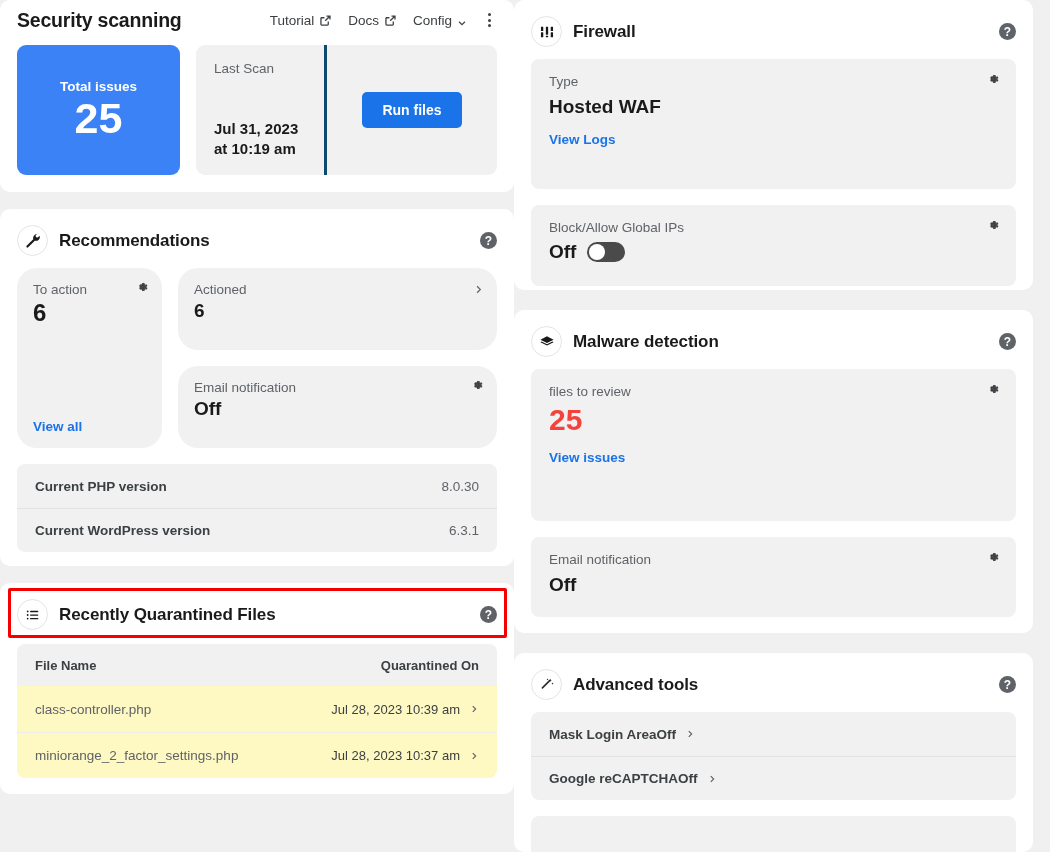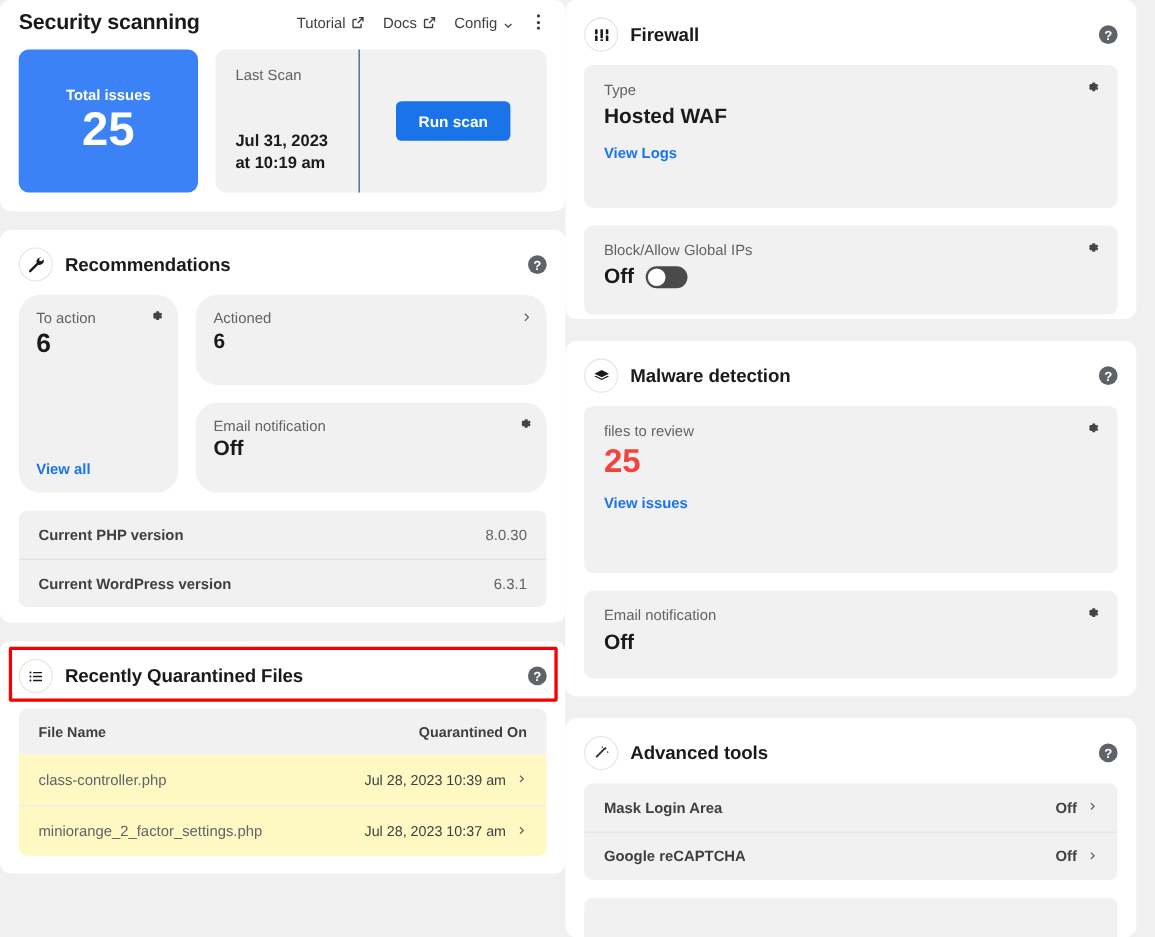--- a/index.html
+++ b/index.html
@@ -46,21 +46,21 @@
   }
   .totals-label { font-size: 13.5px; font-weight: bold; }
   .totals-num { font-size: 43px; font-weight: bold; line-height: 1.05; }
 
   .scanbox {
     flex: 1; height: 130px; background: #f1f1f1; border-radius: 9px;
     display: flex;
   }
   .scan-left {
     flex: 1; padding: 16px 18px; display: flex; flex-direction: column;
-    border-right: 1px solid #0c4a6e;
+    border-right: 3px solid #0c4a6e;
   }
   .scan-lbl { font-size: 13.5px; color: #5f6368; }
   .scan-date { margin-top: auto; font-size: 15px; font-weight: bold; color: #1a1a1a; line-height: 1.35; }
   .scan-right { width: 170px; display: flex; align-items: center; justify-content: center; }
   .btn-run {
     background: #1a73e8; color: #fff; border: none; border-radius: 5px;
     font-size: 14px; font-weight: bold; padding: 10px 20px;
     font-family: "Liberation Sans", sans-serif; cursor: pointer;
   }
 
@@ -152,21 +152,21 @@
   }
   .toggle .knob { width: 16px; height: 16px; border-radius: 50%; background: #fff; }
 
   .fw-card { height: 290px; }
   .mal-card { margin-top: 20px; }
   .adv-card { margin-top: 20px; height: 210px; overflow: hidden; }
 
   .adv-list { margin: 0 17px; border-radius: 8px; overflow: hidden; }
   .adv-row {
     background: #f1f1f1; height: 44px; padding: 0 18px;
-    display: flex; align-items: center; justify-content: space-between;
+    display: flex; align-items: center; justify-content: flex-start;
   }
   .adv-row + .adv-row { border-top: 1px solid #e2e2e2; }
   .adv-name { font-size: 13.5px; font-weight: bold; color: #3c4043; }
   .adv-right { display: flex; align-items: center; gap: 9px; }
   .adv-state { font-size: 13.5px; font-weight: bold; color: #3c4043; }
   .adv-row-partial { margin-top: 16px; height: 44px; }
 </style>
 </head>
 <body>
 
@@ -223,21 +223,21 @@
         </div>
         <div class="scanbox">
           <div class="scan-left">
             <div class="scan-lbl">Last Scan</div>
             <div class="scan-date">
               <div>Jul 31, 2023</div>
               <div>at 10:19 am</div>
             </div>
           </div>
           <div class="scan-right">
-            <button class="btn-run">Run scan</button>
+            <button class="btn-run">Run files</button>
           </div>
         </div>
       </div>
     </div>
 
     <div class="card rec-card">
       <div class="sec-head">
         <span class="round-ico">
           <svg viewBox="0 0 20 20" width="17" height="17" fill="#1a1a1a">
             <path d="M15.3 2.4a4.6 4.6 0 0 0-4.4 6.0L3.1 16.2a1.3 1.3 0 0 0 0 1.8 1.3 1.3 0 0 0 1.8 0l7.8-7.8a4.6 4.6 0 0 0 5.7-5.9l-2.3 2.3-2.0-.5-.5-2.0 2.3-2.3a4.6 4.6 0 0 0-.6-.1z"></path>

